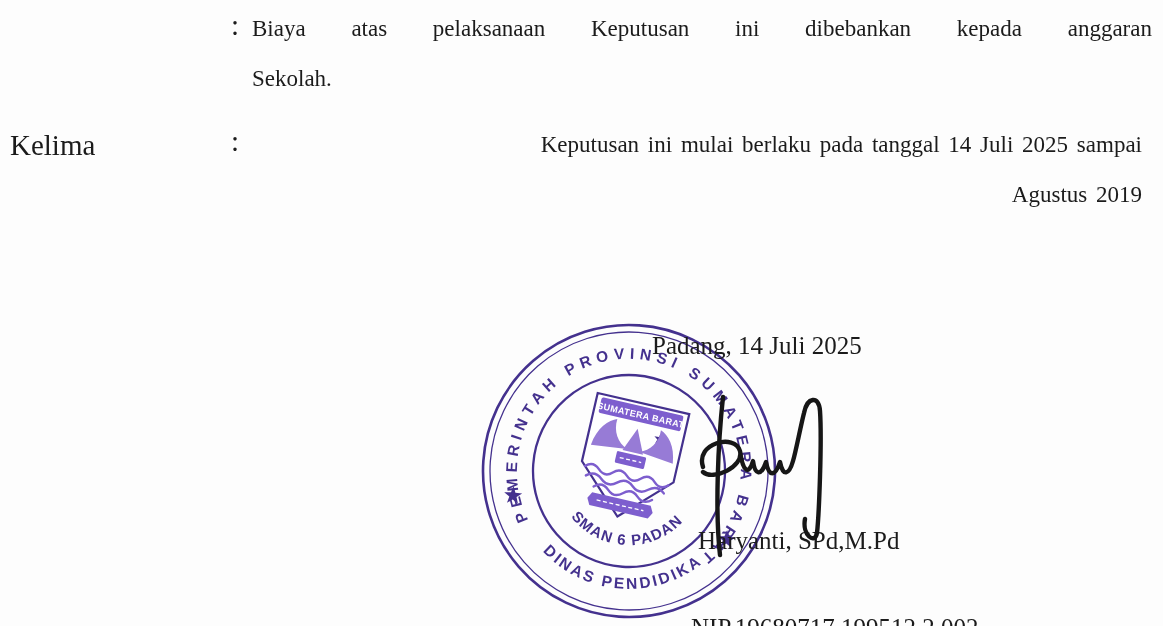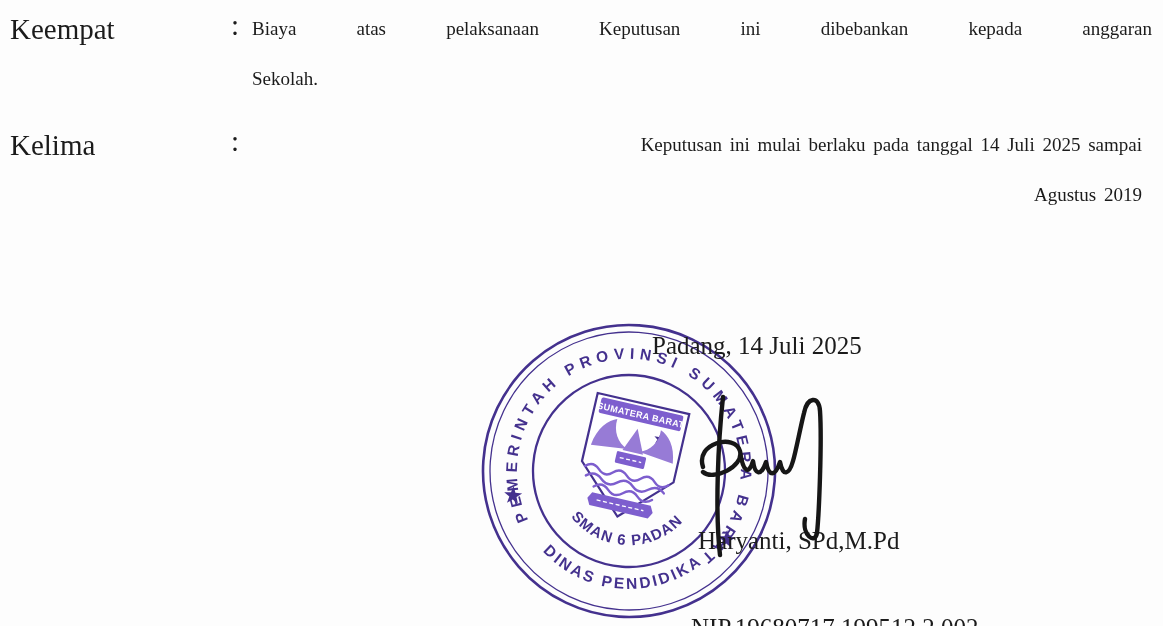--- a/index.html
+++ b/index.html
@@ -7,21 +7,21 @@
     position:relative;
     width:1163px;height:626px;
     background:var(--page_bg);
     overflow:hidden;
     font-family:"Liberation Serif", serif;
     color:var(--text_ink);
   }
   .abs{position:absolute;}
   .clause-label{font-size:29px;line-height:1.1;}
   .clause-colon{font-size:29px;line-height:1.1;}
-  .clause-text{font-size:19px;line-height:50px;}
+  .clause-text{font-size:23px;line-height:50px;}
   .justify-line{text-align:justify;text-align-last:justify;}
   .closing-text{font-size:25px;line-height:1.15;z-index:4;}
   .stamp-svg{z-index:1;}
   .sig-svg{z-index:5;}
   
   .ring{fill:none;stroke:var(--stamp_ink);}
   .stamp-arc-text{fill:var(--stamp_ink);font-family:"Liberation Sans",sans-serif;font-weight:bold;}
   .emblem-outline{fill:#ffffff;stroke:var(--stamp_ink);stroke-width:2.2;}
   .emblem-fill{fill:var(--stamp_fill_light);}
   .emblem-mid{fill:var(--stamp_fill_mid);}
@@ -29,21 +29,20 @@
   .emblem-banner-text{fill:#ffffff;font-family:"Liberation Sans",sans-serif;font-weight:bold;}
   .star{fill:var(--stamp_ink);}
   .sig-stroke{fill:none;stroke:var(--signature_ink);stroke-width:4.4;stroke-linecap:round;stroke-linejoin:round;}
   .ribbon-dash{stroke:#ffffff;stroke-width:1.3;stroke-dasharray:4 2.5;fill:none;}
 </style>
 </head>
 <body>
 
 <div class="page">
 
-  <div class="abs clause-label" style="left:10px;top:14px;">Keempat</div>
   <div class="abs clause-colon" style="left:231px;top:10px;">:</div>
   <div class="abs clause-text" style="left:252px;top:4px;width:900px;">
     <div class="justify-line">Biaya atas pelaksanaan Keputusan ini dibebankan kepada anggaran</div>
     <div>Sekolah.</div>
   </div>
 
   <div class="abs clause-label" style="left:10px;top:130px;text-align:right;">Kelima</div>
   <div class="abs clause-colon" style="left:231px;top:126px;">:</div>
   <div class="abs clause-text" style="left:262px;top:120px;width:880px;word-spacing:3px;text-align:right;">
     <div>Keputusan ini mulai berlaku pada tanggal 14 Juli 2025 sampai</div>

